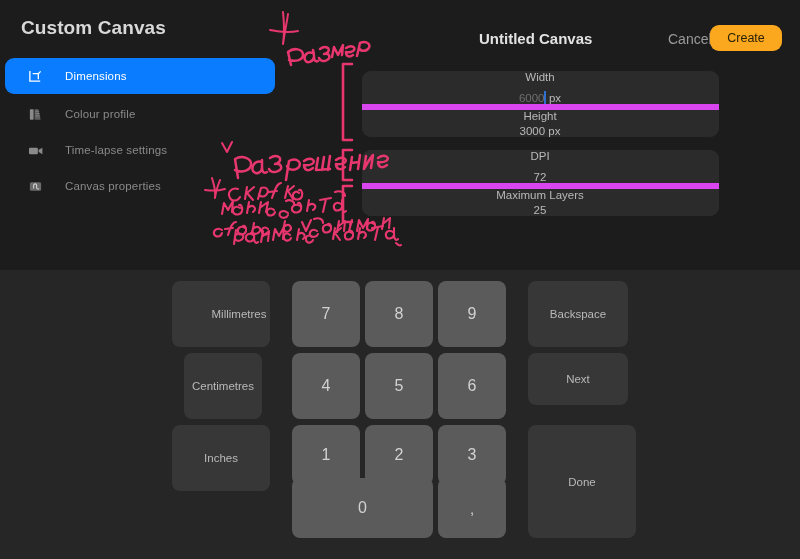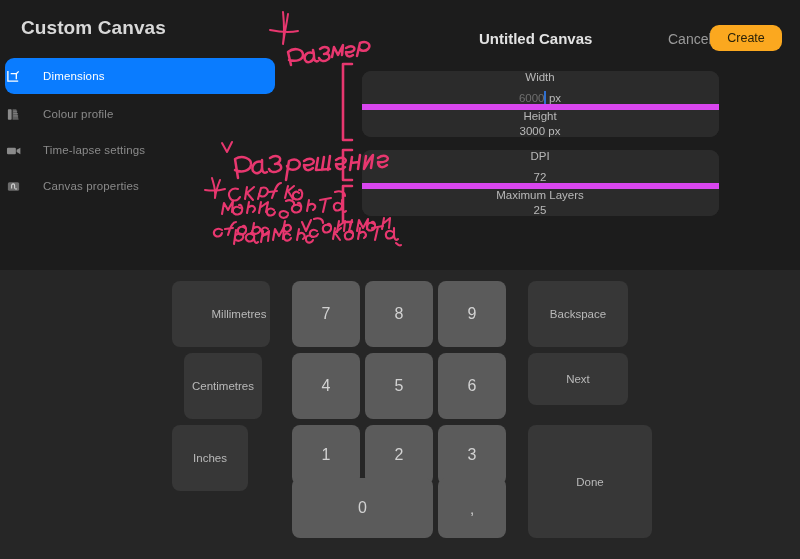--- a/index.html
+++ b/index.html
@@ -23,20 +23,21 @@
     font-size: 19px; font-weight: bold;
     color: #d8d8d8; letter-spacing: 0.1px;
   }
 
   
   .sidebar { position: absolute; left: 0; top: 58px; width: 300px; }
   .side-item {
     position: relative;
     display: flex; align-items: center;
     height: 36px; margin: 0 0 0 5px; width: 270px;
+    padding-left: 22px;
     border-radius: 9px;
   }
   .side-item.active { background: #0a7cff; }
   .side-item .ic {
     width: 17px; height: 17px; flex: 0 0 17px;
     display: flex; align-items: center; justify-content: center;
     margin-right: 21px;
   }
   .side-item .lbl { font-size: 11.5px; color: #8a8a8a; letter-spacing: 0.15px; }
   .side-item.active .lbl { color: #ffffff; }
@@ -303,21 +304,21 @@
   </div>
 
   <div class="keypad">
 
     <div class="key" style="left:172px; top:11px; width:98px; height:66px;padding-left:36px;">
       <span>Millimetres</span>
     </div>
     <div class="key" style="left:184px; top:83px; width:78px; height:66px;">
       <span>Centimetres</span>
     </div>
-    <div class="key" style="left:172px; top:155px; width:76px; height:66px;justify-content:center;">
+    <div class="key" style="left:172px; top:155px; width:98px; height:66px;justify-content:center;">
       <span>Inches</span>
     </div>
 
     <div class="key num" style="left:292px; top:11px; width:68px; height:66px;">
       <span>7</span>
     </div>
     <div class="key num" style="left:365px; top:11px; width:68px; height:66px;">
       <span>8</span>
     </div>
     <div class="key num" style="left:438px; top:11px; width:68px; height:66px;">
@@ -350,18 +351,18 @@
     <div class="key num comma" style="left:438px; top:208px; width:68px; height:60px;">
       <span>,</span>
     </div>
 
     <div class="key" style="left:528px; top:11px; width:100px; height:66px;">
       <span>Backspace</span>
     </div>
     <div class="key" style="left:528px; top:83px; width:100px; height:52px;">
       <span>Next</span>
     </div>
-    <div class="key" style="left:528px; top:155px; width:124px; height:113px;">
+    <div class="key" style="left:528px; top:155px; width:108px; height:113px;">
       <span>Done</span>
     </div>
   </div>
 
 </div>
 
 </body></html>

